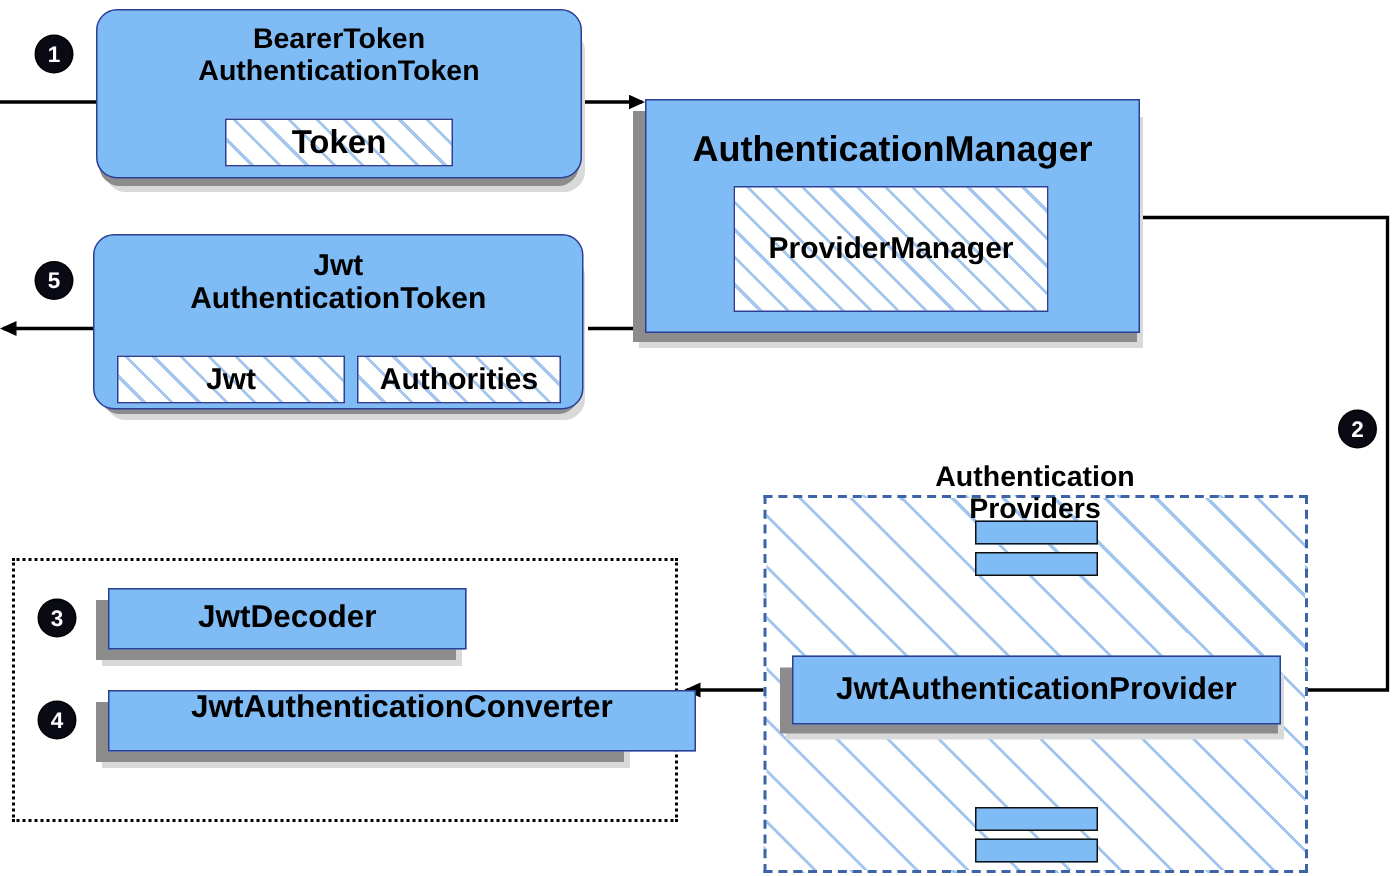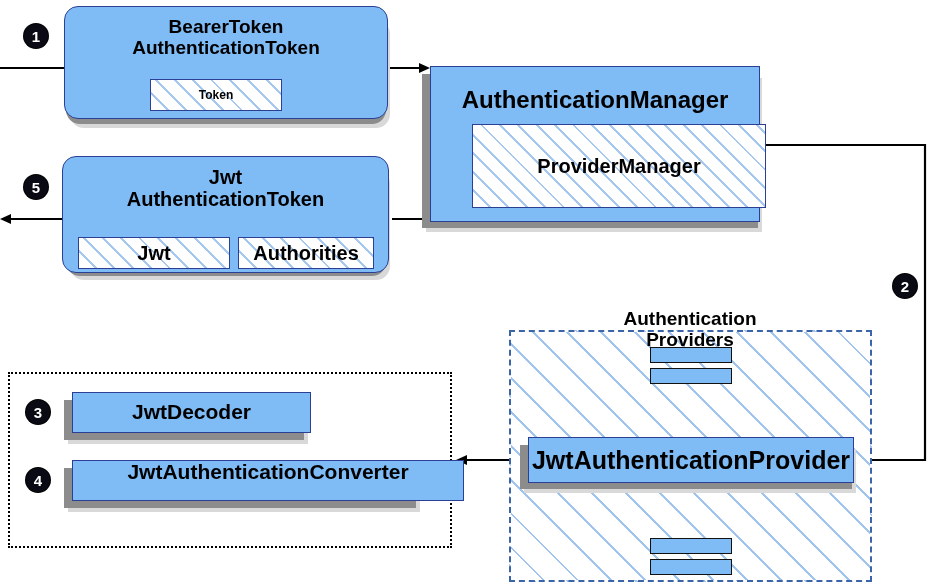--- a/index.html
+++ b/index.html
@@ -177,43 +177,43 @@
   <div class="bar" style="left:650px;top:347px;width:82px;height:16px;"></div>
   <div class="bar" style="left:650px;top:368px;width:82px;height:16px;"></div>
   <div class="bar" style="left:650px;top:538px;width:82px;height:16px;"></div>
   <div class="bar" style="left:650px;top:559px;width:82px;height:16px;"></div>
 
   <div class="sh-light" style="left:426px;top:78px;width:336px;height:154px;"></div>
   <div class="sh-dark" style="left:422px;top:74px;width:336px;height:154px;"></div>
   <div class="node" style="left:430px;top:66px;width:330px;height:156px;padding-top:20px;">
     <div class="title" style="font-size:24px;">AuthenticationManager</div>
   </div>
-  <div class="inner" style="left:472px;top:124px;width:294px;height:84px;font-size:20px;">ProviderManager</div>
+  <div class="inner" style="left:489px;top:124px;width:210px;height:84px;font-size:20px;">ProviderManager</div>
 
   <div class="sh-light sh-r" style="left:70px;top:20px;width:320px;height:108px;"></div>
   <div class="sh-dark sh-r" style="left:66px;top:16px;width:320px;height:108px;"></div>
   <div class="node card" style="left:64px;top:6px;width:324px;height:113px;">
     <div class="title" style="font-size:19px;margin-top:2px;">BearerToken
 AuthenticationToken</div>
   </div>
-  <div class="inner" style="left:150px;top:79px;width:132px;height:32px;font-size:12px;">Token</div>
+  <div class="inner" style="left:150px;top:79px;width:152px;height:32px;font-size:22px;">Token</div>
 
   <div class="sh-light sh-r" style="left:70px;top:170px;width:320px;height:110px;"></div>
   <div class="sh-dark sh-r" style="left:66px;top:166px;width:320px;height:110px;"></div>
   <div class="node card" style="left:62px;top:156px;width:327px;height:117px;">
     <div class="title" style="font-size:20px;margin-top:2px;">Jwt
 AuthenticationToken</div>
   </div>
   <div class="inner" style="left:78px;top:237px;width:152px;height:32px;font-size:20px;">Jwt</div>
   <div class="inner" style="left:238px;top:237px;width:136px;height:32px;font-size:20px;">Authorities</div>
 
   <div class="sh-light" style="left:524px;top:449px;width:332px;height:44px;"></div>
   <div class="sh-dark" style="left:520px;top:445px;width:332px;height:44px;"></div>
   <div class="node" style="left:528px;top:437px;width:326px;height:46px;justify-content:center;padding-top:0;">
-    <div class="title" style="font-size:25px;">JwtAuthenticationProvider</div>
+    <div class="title" style="font-size:21px;">JwtAuthenticationProvider</div>
   </div>
 
   <div class="sh-light" style="left:68px;top:404px;width:240px;height:40px;"></div>
   <div class="sh-dark" style="left:64px;top:400px;width:240px;height:40px;"></div>
   <div class="node" style="left:72px;top:392px;width:239px;height:41px;justify-content:center;padding-top:0;">
     <div class="title" style="font-size:21px;">JwtDecoder</div>
   </div>
 
   <div class="sh-light" style="left:68px;top:472px;width:352px;height:40px;"></div>
   <div class="sh-dark" style="left:64px;top:468px;width:352px;height:40px;"></div>

